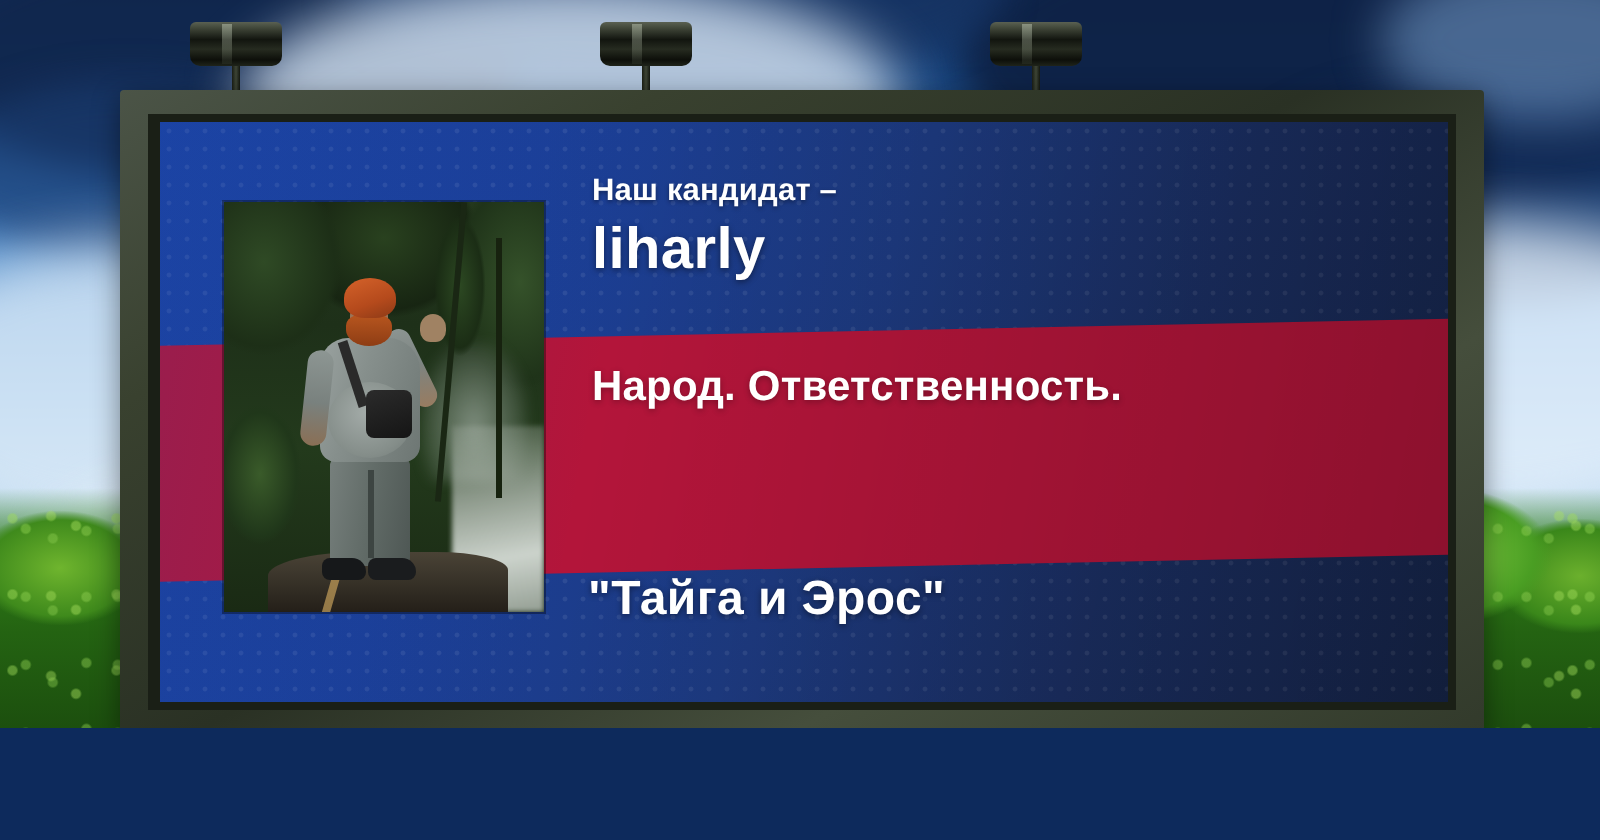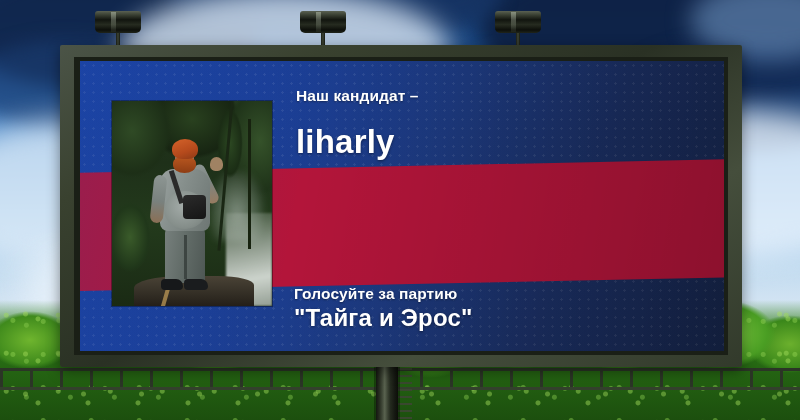--- a/index.html
+++ b/index.html
@@ -4,21 +4,21 @@
 <style>
   * { margin:0; padding:0; box-sizing:border-box; }
   html,body { width:800px; height:420px; overflow:hidden; }
   body {
     font-family:"Liberation Sans", sans-serif;
     background:#0d2a5c;
     position:relative;
   }
 
   
-  #scene { position:absolute; inset:0; width:800px; height:420px; overflow:hidden; }
+  #scene { position:absolute; inset:0; width:800px; height:364px; overflow:hidden; }
 
   .sky {
     position:absolute; left:0; top:0; width:800px; height:330px;
     background:
       linear-gradient(180deg,
         #13305f 0%,
         #1b4a86 14%,
         #3a77bb 30%,
         #6ea4d8 48%,
         #9cc4e6 66%,
@@ -254,21 +254,21 @@
 
   
   .bb-text { position:absolute; inset:0; }
   .t-block { position:absolute; color:#ffffff; }
   .t-top { left:216px; top:26px; }
   .t-small {
     font-size:15.5px; font-weight:bold; letter-spacing:.1px; line-height:1.15;
     text-shadow:0 1px 2px rgba(0,0,0,.4);
   }
   .t-big {
-    font-size:33px; font-weight:bold; letter-spacing:.2px; line-height:1.2; margin-top:17px;
+    font-size:29px; font-weight:bold; letter-spacing:.2px; line-height:1.2; margin-top:3px;
     text-shadow:0 1px 3px rgba(0,0,0,.45);
   }
   .t-mid { left:216px; top:118px; }
   .t-mid .t-slogan {
     font-size:21px; font-weight:bold; line-height:1.45; letter-spacing:.1px;
     text-shadow:0 1px 3px rgba(0,0,0,.3);
   }
   .t-bot { left:214px; top:224px; }
   .t-bot .t-small { font-size:15.5px; }
   .t-bot .t-big { font-size:24px; margin-top:1px; }
@@ -394,24 +394,24 @@
       </div>
 
       <div class="bb-text">
 
         <div class="t-block t-top">
           <div class="t-small">Наш кандидат –</div>
           <div class="t-big">liharly</div>
         </div>
 
         <div class="t-block t-mid">
+          <div class="t-slogan">Народ.  Ответственность.</div>
         </div>
 
         <div class="t-block t-bot">
-          <div class="t-small">Голосуйте за партию</div>
           <div class="t-big">"Тайга и Эрос"</div>
         </div>
 
       </div>
     </div>
   </div>
 
 </div>
 
 </body></html>

